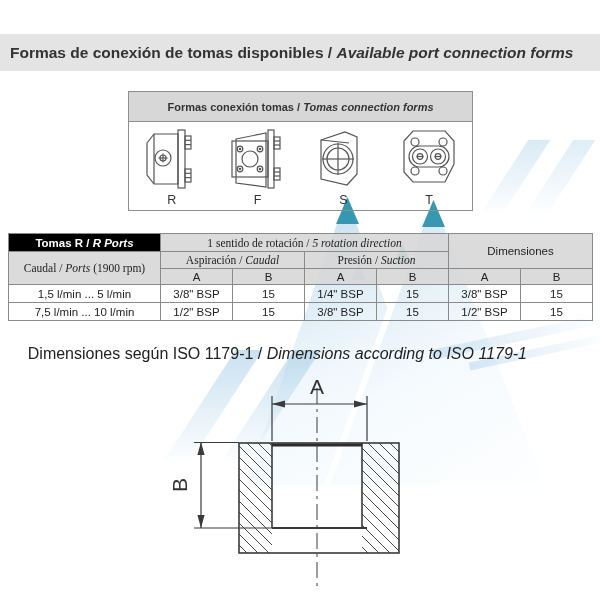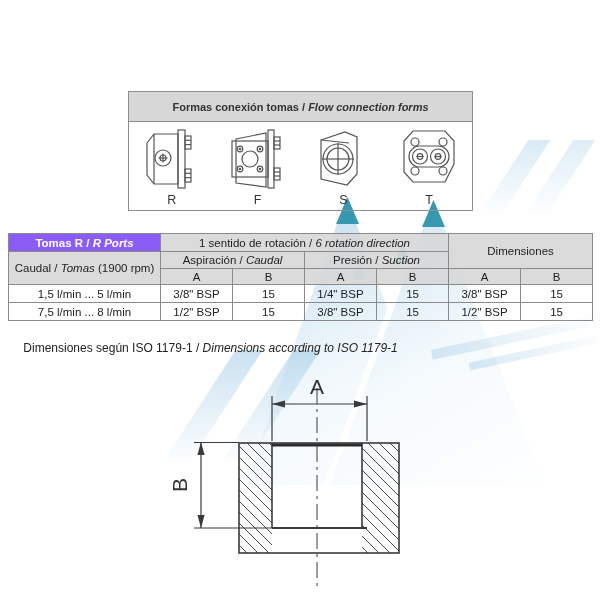--- a/index.html
+++ b/index.html
@@ -48,25 +48,25 @@
   .fig { display:flex; flex-direction:column; align-items:center; width:82px; }
   .fig svg { display:block; }
   .fig .lbl { font-size:12.5px; color:#333; margin-top:1px; }
   .tech { stroke:#555; fill:none; stroke-width:1.2; }
 
   
   #ports-table { position:absolute; left:8px; top:233px; width:584px; border-collapse:collapse;
                  table-layout:fixed; z-index:1; font-size:11.5px; color:#222; }
   #ports-table td { border:1px solid #8a8a8a; text-align:center; vertical-align:middle; padding:0; white-space:pre; }
   #ports-table td.hl { background:rgba(214,214,214,.88); }
-  #ports-table td.hd { background:#8b5cf6; color:#fff; font-weight:bold; }
-  #ports-table td.hl span { font-weight:normal; }
-
-  
-  #iso-note { position:absolute; left:10px; top:327px; z-index:1; font-size:12px; color:#222; white-space:pre; }
+  #ports-table td.hd { background:#000000; color:#fff; font-weight:bold; }
+  #ports-table td.hl span { font-weight:normal;font-family:Liberation Serif, serif; }
+
+  
+  #iso-note { position:absolute; left:10px; top:327px; z-index:1; font-size:16px; color:#222; white-space:pre; }
 
   
   #section-svg { position:absolute; left:150px; top:368px; z-index:1; }
   .dline { stroke:#3a3a3a; stroke-width:1.2; fill:none; }
   .thick { stroke:#3a3a3a; stroke-width:1.6; fill:none; }
   .dimtxt { font-family:"Liberation Sans", sans-serif; font-size:21px; fill:#333; }
 </style>
 </head>
 <body>
 
@@ -81,25 +81,29 @@
     <div class="wm cap cap-m1"></div>
     <div class="wm cap cap-m2"></div>
     <div class="wm band band-a1"></div>
     <div class="wm band band-a2"></div>
     <div class="wm band band-b1"></div>
     <div class="wm band band-b2"></div>
     <div class="wm sliver sliver-1"></div>
     <div class="wm sliver sliver-2"></div>
   </div>
 
+  <div id="title-bar">
+    <span>Formas de conexión de tomas disponibles / </span>
+      <span class="it">Available port connection forms</span>
+  </div>
 
   <div id="forms-box">
     <div class="hdr">
       <span>Formas conexión tomas / </span>
-        <span class="it">Flow connection forms</span>
+        <span class="it">Tomas connection forms</span>
     </div>
     <div class="figs">
 
       <div class="fig">
         <svg width="78" height="66" viewBox="0 0 78 66">
           <g class="tech">
             <path d="M14,17 L21,8 L45,8 L45,58 L21,58 L14,49 Z"></path>
             <line x1="21" y1="8" x2="21" y2="58"></line>
             <rect x="45" y="4" width="7" height="58"></rect>
             <rect x="52" y="10" width="6" height="13"></rect>
@@ -186,25 +190,25 @@
         <col style="width:72px">
         <col style="width:72px">
       <col style="width:72px">
         <col style="width:72px">
         <col style="width:72px">
         <col style="width:72px">
     </colgroup>
     <tbody>
         <tr style="height:18px">
       <td class="hd"><span>Tomas R / </span><span class="it">R Ports</span></td>
-      <td class="hl" colspan="4"><span>1 sentido de rotación / </span><span class="it">6 rotation direction</span></td>
+      <td class="hl" colspan="4"><span>1 sentido de rotación / </span><span class="it">5 rotation direction</span></td>
       <td class="hl" colspan="2" rowspan="2">Dimensiones</td>
     </tr>
     <tr style="height:17px">
-      <td class="hl" rowspan="2"><span>Caudal / </span><span class="it">Tomas</span><span> (1900 rpm)</span></td>
+      <td class="hl" rowspan="2"><span>Caudal / </span><span class="it">Ports</span><span> (1900 rpm)</span></td>
       <td class="hl" colspan="2"><span>Aspiración / </span><span class="it">Caudal</span></td>
       <td class="hl" colspan="2"><span>Presión / </span><span class="it">Suction</span></td>
     </tr>
     <tr style="height:16px">
       <td class="hl">A</td>
       <td class="hl">B</td>
       <td class="hl">A</td>
       <td class="hl">B</td>
       <td class="hl">A</td>
       <td class="hl">B</td>
@@ -212,21 +216,21 @@
     <tr style="height:18px">
       <td>1,5 l/min ... 5 l/min</td>
       <td>3/8" BSP</td>
       <td>15</td>
       <td>1/4" BSP</td>
       <td>15</td>
       <td>3/8" BSP</td>
       <td>15</td>
     </tr>
     <tr style="height:18px">
-      <td>7,5 l/min ... 8 l/min</td>
+      <td>7,5 l/min ... 10 l/min</td>
       <td>1/2" BSP</td>
       <td>15</td>
       <td>3/8" BSP</td>
       <td>15</td>
       <td>1/2" BSP</td>
       <td>15</td>
     </tr>
   </tbody>
     </table>
 

